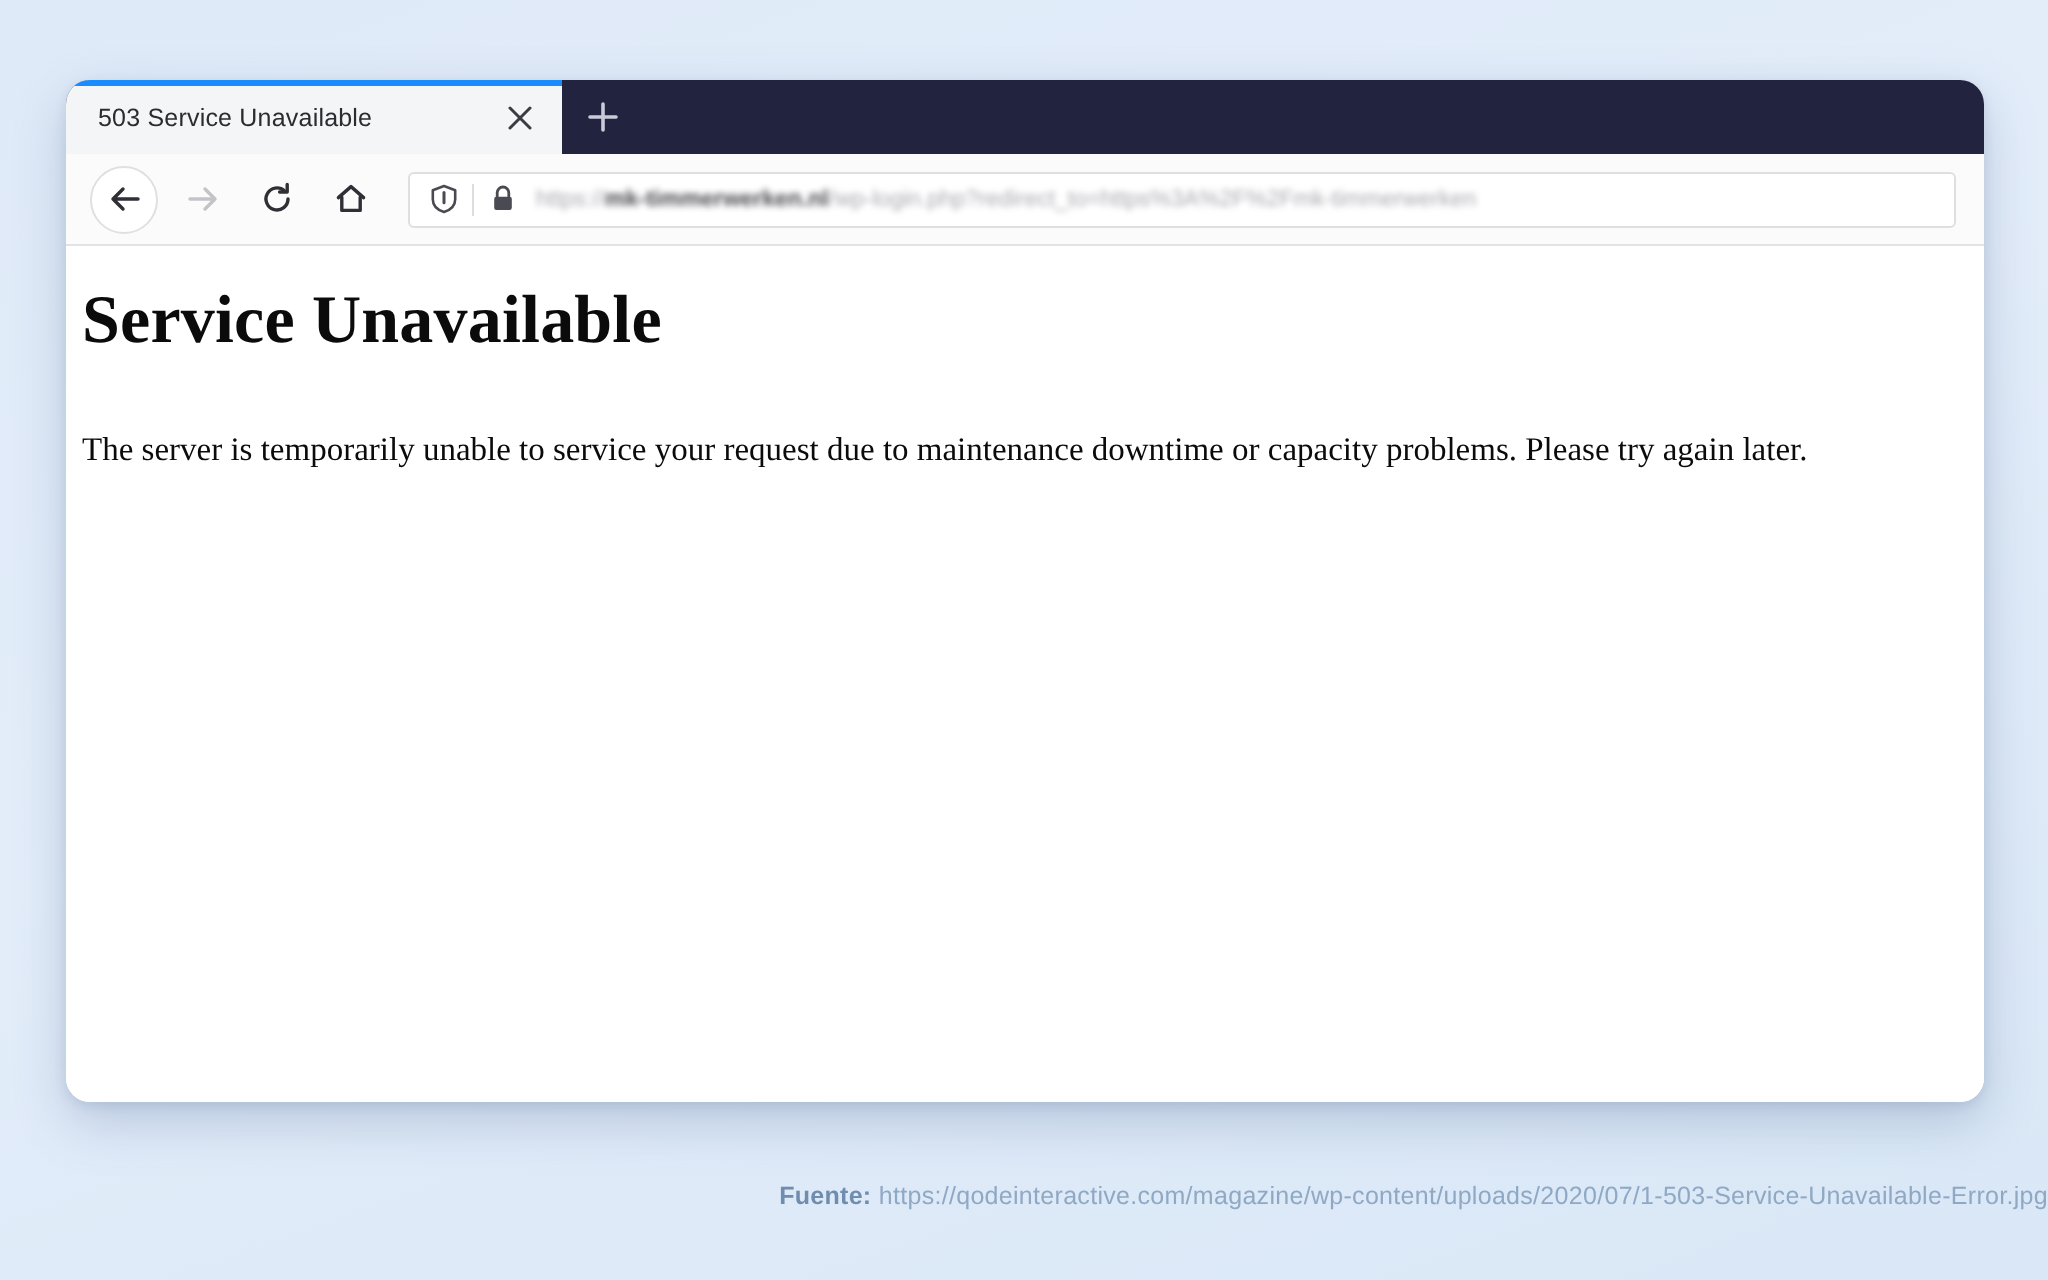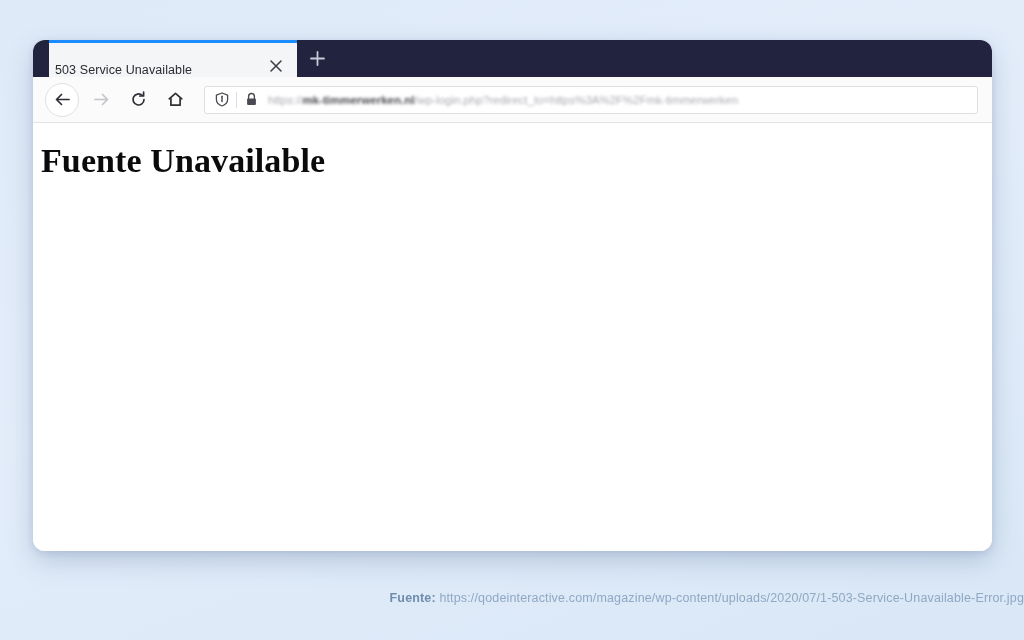--- a/index.html
+++ b/index.html
@@ -38,24 +38,23 @@
     display: flex;
     align-items: flex-end;
   }
 
   .tab {
     position: relative;
     width: 248px;
     height: 37px;
     background: #f4f5f7;
     display: flex;
-    align-items: flex-end;
-    padding: 0 10px 0 6px;
-    flex: none;
-    margin-left: 16px;
+    align-items: center;
+    padding: 0 10px 0 16px;
+    flex: none;
   }
 
   .tab-accent {
     position: absolute;
     left: 0;
     top: 0;
     right: 0;
     height: 3px;
     background: #1a8cff;
   }
@@ -276,21 +275,22 @@
           <path d="M3.6 6.4 L3.6 4.4 A2.9 2.9 0 0 1 9.4 4.4 L9.4 6.4" stroke="currentColor" stroke-width="1.4" fill="none" stroke-linecap="round"></path>
           <rect x="2.1" y="6.4" width="8.8" height="6.6" rx="1.1" fill="currentColor"></rect>
         </svg>
       </span>
       <span class="url-text"><span>https://</span><span class="url-host">mk-timmerwerken.nl</span><span>/wp-login.php?redirect_to=https%3A%2F%2Fmk-timmerwerken</span></span>
     </div>
 
   </div>
 
   <div class="page-content">
-    <h1 class="page-heading">Fuente Unavailable</h1>
+    <h1 class="page-heading">Service Unavailable</h1>
+    <p class="page-paragraph">The server is temporarily unable to service your request due to maintenance downtime or capacity problems. Please try again later.</p>
   </div>
 
 </div>
 
 <div class="caption">
   <span class="caption-label">Fuente:</span>
   <span>https://qodeinteractive.com/magazine/wp-content/uploads/2020/07/1-503-Service-Unavailable-Error.jpg</span>
 </div>
 
 </body></html>

